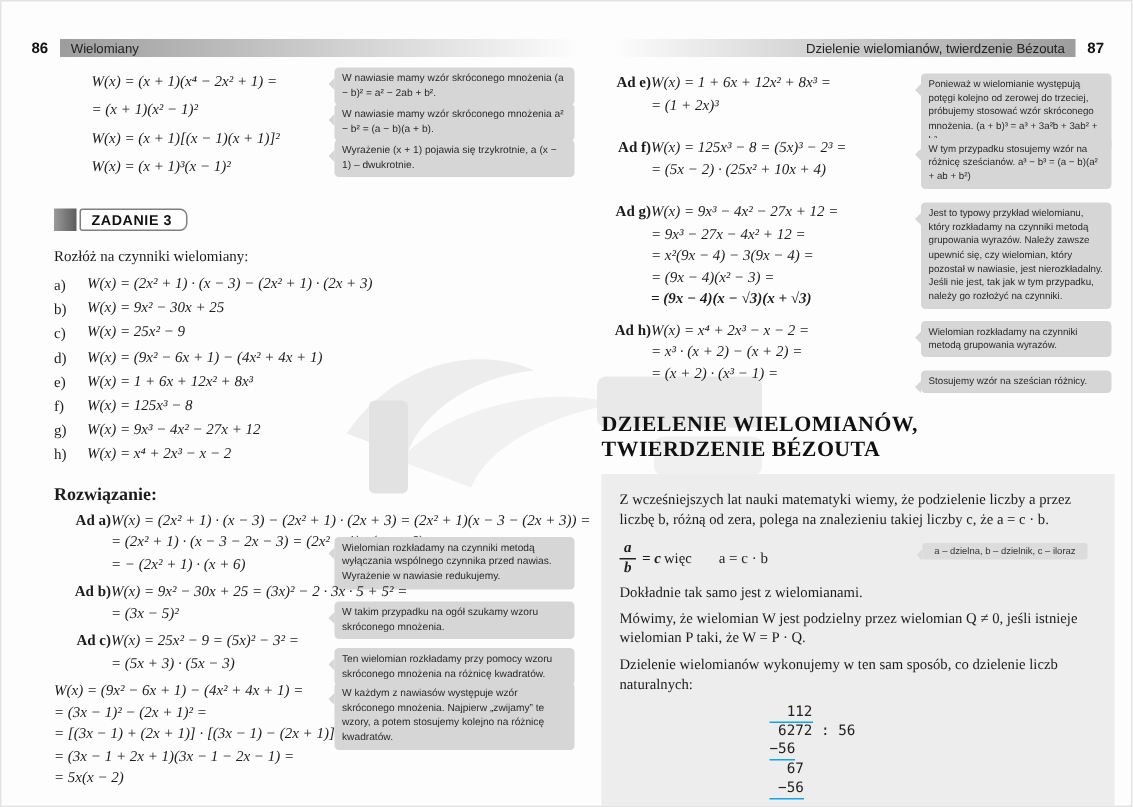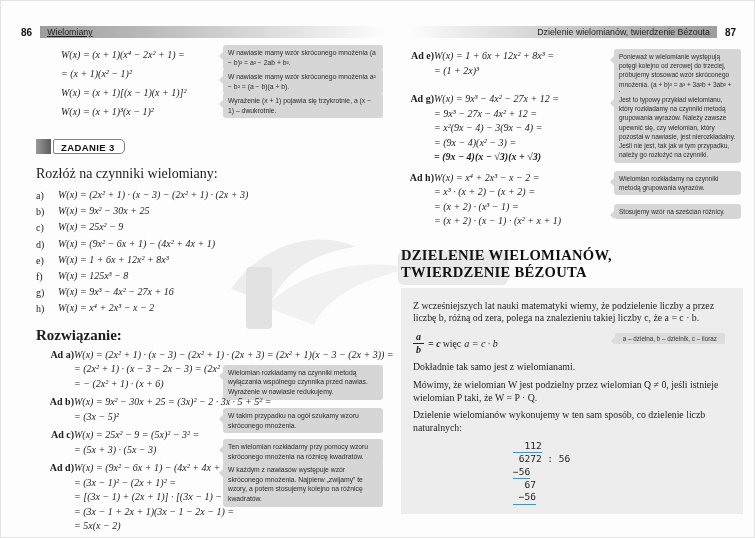--- a/index.html
+++ b/index.html
@@ -8,21 +8,21 @@
     background:#fdfdfd;overflow:hidden;border:1px solid #e3e3e3;box-sizing:border-box;
     font-family:"Liberation Serif",serif;color:#1c1c1c;
   }
   
   .hdr{position:absolute;top:24px;height:14px;display:flex;align-items:center;}
   .hdr-left{left:20px;width:366px;}
   .hdr-right{left:408px;width:327px;justify-content:flex-end;}
   .pagenum{font:bold 10px "Liberation Sans",sans-serif;color:#111;}
   .hbar{height:12px;display:flex;align-items:center;font:8.8px "Liberation Sans",sans-serif;color:#222;}
   .hbar-l{flex:1;margin-left:8px;padding-left:7px;
-    background:linear-gradient(to right,#9d9d9d 0,#c3c3c3 40%,#e9e9e9 80%,rgba(233,233,233,0) 100%);text-decoration:underline;}
+    background:linear-gradient(to right,#9d9d9d 0,#c3c3c3 40%,#e9e9e9 80%,rgba(233,233,233,0) 100%);}
   .hbar-r{flex:1;margin-right:8px;justify-content:flex-end;padding-right:7px;
     background:linear-gradient(to left,#9d9d9d 0,#c3c3c3 40%,#e9e9e9 80%,rgba(233,233,233,0) 100%);}
   
   .wm{position:absolute;left:225px;top:228px;pointer-events:none;}
   
   .col-left{position:absolute;left:35px;top:44px;width:352px;}
   .col-right{position:absolute;left:400px;top:44px;width:342px;}
   
   .eq{font-style:italic;font-size:10px;line-height:14.5px;white-space:nowrap;color:#1c1c1c;}
   .intro{position:relative;padding-left:25px;min-height:80px;}
@@ -34,43 +34,43 @@
     border:4px solid transparent;border-right:4px solid #d6d6d6;border-left:0;}
   .note-l{left:187px;width:150px;}
   .note-r{left:213px;width:117px;font-size:6.5px;}
   
   .badge{display:flex;align-items:stretch;margin-top:14px;height:15px;}
   .badge-sq{width:15px;background:linear-gradient(90deg,#9a9a9a,#5c5c5c);}
   .badge-lbl{border:1px solid #7f7f7f;background:#fff;margin-left:2px;
     padding:1px 9px 0 7px;border-radius:2px 5px 5px 2px;
     font:bold 9.5px/13px "Liberation Sans",sans-serif;letter-spacing:.4px;color:#111;}
   
-  .task-intro{margin-top:12px;font-size:14px;}
+  .task-intro{margin-top:12px;font-size:10px;}
   .items{margin-top:6px;}
   .item{display:flex;line-height:16.2px;}
   .item .lbl{width:22px;font-size:10px;font-style:normal;}
   
-  .sol-head{margin-top:9px;font-weight:bold;font-size:15px;}
+  .sol-head{margin-top:9px;font-weight:bold;font-size:12px;}
   .sol{display:flex;position:relative;margin-top:4px;}
   .sol .slbl{width:38px;font-weight:bold;font-size:10px;line-height:14.5px;flex:none;text-align:right;}
   .col-right .sol .slbl{width:33px;}
   .sol .lines{flex:1;}
   .b{font-weight:bold;}
   .m14{margin-top:14px;} .m6{margin-top:6px;}
   
   .sec-title{margin-top:18px;font-weight:bold;font-size:14.6px;line-height:17px;letter-spacing:.3px;color:#111;}
   .infobox{margin-top:7px;background:#ededed;padding:7px 12px 9px 12px;box-sizing:border-box;width:100%;}
   .infobox p{margin:5px 0;font-size:9.8px;line-height:12.8px;color:#1c1c1c;}
   .frow{display:flex;align-items:center;margin:7px 0 6px 0;position:relative;font-size:10px;}
   .frac{display:inline-flex;flex-direction:column;align-items:center;font-style:italic;font-weight:bold;line-height:10px;}
   .frac .num{border-bottom:1px solid #222;padding:0 3px 1px 3px;}
   .frac .den{padding-top:1px;}
   .feq{font-style:italic;font-weight:bold;margin-left:4px;}
   .fcon{margin-left:2px;font-size:9.8px;}
-  .fid{margin-left:3px;font-style:italic;text-align:right;}
+  .fid{margin-left:18px;text-align:right;}
   .fnote{position:absolute;right:6px;top:1px;background:#dcdcdc;border-radius:2px;
     padding:2px 8px;font:6.3px "Liberation Sans",sans-serif;color:#333;}
   .fnote::before{content:"";position:absolute;left:-4px;top:4px;
     border:4px solid transparent;border-right:4px solid #dcdcdc;border-left:0;}
   
   .division{margin:3px 0 0 100px;width:fit-content;}
   .dl{font-family:"DejaVu Sans Mono",monospace;font-size:9.5px;line-height:12.3px;
     white-space:pre;color:#222;width:fit-content;}
   .dl.u{border-bottom:1px solid #0ea5e9;}
 </style>
@@ -140,21 +140,21 @@
       <div class="item">
           <span class="lbl">e)</span>
           <span class="eq">W(x) = 1 + 6x + 12x² + 8x³</span>
         </div>
       <div class="item">
           <span class="lbl">f)</span>
           <span class="eq">W(x) = 125x³ − 8</span>
         </div>
       <div class="item">
           <span class="lbl">g)</span>
-          <span class="eq">W(x) = 9x³ − 4x² − 27x + 16</span>
+          <span class="eq">W(x) = 9x³ − 4x² − 27x + 12</span>
         </div>
       <div class="item">
           <span class="lbl">h)</span>
           <span class="eq">W(x) = x⁴ + 2x³ − x − 2</span>
         </div>
     </div>
 
     <div class="sol-head">Rozwiązanie:</div>
 
     <div class="sol">
@@ -179,21 +179,20 @@
     <div class="sol">
       <div class="slbl">Ad c)</div>
       <div class="lines">
         <div class="eq">W(x) = 25x² − 9 = (5x)² − 3² =</div>
         <div class="eq">= (5x + 3) · (5x − 3)</div>
       </div>
       <div class="note note-l" style="top:11px;">Ten wielomian rozkładamy przy pomocy wzoru skróconego mnożenia na różnicę kwadratów.</div>
     </div>
 
     <div class="sol">
-      <div class="slbl">Ad d)</div>
       <div class="lines">
         <div class="eq">W(x) = (9x² − 6x + 1) − (4x² + 4x + 1) =</div>
         <div class="eq">= (3x − 1)² − (2x + 1)² =</div>
         <div class="eq">= [(3x − 1) + (2x + 1)] · [(3x − 1) − (2x + 1)] =</div>
         <div class="eq">= (3x − 1 + 2x + 1)(3x − 1 − 2x − 1) =</div>
         <div class="eq">= 5x(x − 2)</div>
       </div>
       <div class="note note-l" style="top:1px;">W każdym z nawiasów występuje wzór skróconego mnożenia. Najpierw „zwijamy” te wzory, a potem stosujemy kolejno na różnicę kwadratów.</div>
     </div>
 
@@ -203,40 +202,47 @@
 
     <div class="sol">
       <div class="slbl">Ad e)</div>
       <div class="lines">
         <div class="eq">W(x) = 1 + 6x + 12x² + 8x³ =</div>
         <div class="eq">= (1 + 2x)³</div>
       </div>
       <div class="note note-r" style="top:0;">Ponieważ w wielomianie występują potęgi kolejno od zerowej do trzeciej, próbujemy stosować wzór skróconego mnożenia. (a + b)³ = a³ + 3a²b + 3ab² + b³</div>
     </div>
 
+    <div class="sol m14">
+      <div class="slbl">Ad f)</div>
+      <div class="lines">
+        <div class="eq">W(x) = 125x³ − 8 = (5x)³ − 2³ =</div>
+        <div class="eq">= (5x − 2) · (25x² + 10x + 4)</div>
+      </div>
+      <div class="note note-r" style="top:0;">W tym przypadku stosujemy wzór na różnicę sześcianów. a³ − b³ = (a − b)(a² + ab + b²)</div>
+    </div>
 
     <div class="sol m14">
       <div class="slbl">Ad g)</div>
       <div class="lines">
         <div class="eq">W(x) = 9x³ − 4x² − 27x + 12 =</div>
         <div class="eq">= 9x³ − 27x − 4x² + 12 =</div>
         <div class="eq">= x²(9x − 4) − 3(9x − 4) =</div>
         <div class="eq">= (9x − 4)(x² − 3) =</div>
         <div class="eq b">= (9x − 4)(x − √3)(x + √3)</div>
       </div>
       <div class="note note-r" style="top:0;">Jest to typowy przykład wielomianu, który rozkładamy na czynniki metodą grupowania wyrazów. Należy zawsze upewnić się, czy wielomian, który pozostał w nawiasie, jest nierozkładalny. Jeśli nie jest, tak jak w tym przypadku, należy go rozłożyć na czynniki.</div>
     </div>
 
     <div class="sol m6">
       <div class="slbl">Ad h)</div>
       <div class="lines">
         <div class="eq">W(x) = x⁴ + 2x³ − x − 2 =</div>
         <div class="eq">= x³ · (x + 2) − (x + 2) =</div>
         <div class="eq">= (x + 2) · (x³ − 1) =</div>
-        <div class="eq">= (x + 2) · (x − 1) · (x² + x + 1)</div>
       </div>
       <div class="note note-r" style="top:0;">Wielomian rozkładamy na czynniki metodą grupowania wyrazów.</div>
       <div class="note note-r" style="top:33px;">Stosujemy wzór na sześcian różnicy.</div>
     </div>
 
     <div class="sec-title">
       <div>DZIELENIE WIELOMIANÓW,</div>
       <div>TWIERDZENIE BÉZOUTA</div>
     </div>
 

